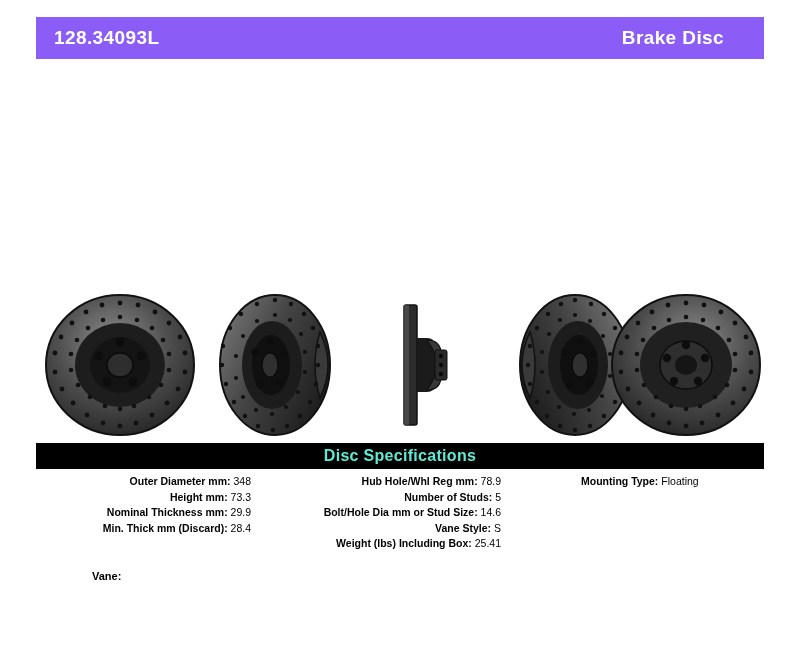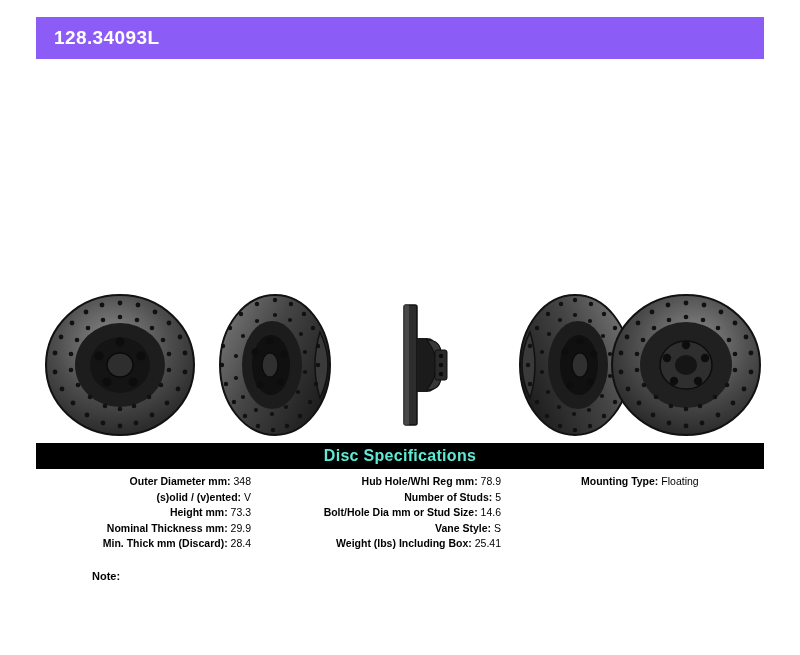--- a/index.html
+++ b/index.html
@@ -123,20 +123,21 @@
   
   svg { display: block; }
 </style>
 </head>
 <body>
 
 <div class="sheet">
 
   <div class="header-bar">
     <span class="part-number">128.34093L</span>
+    <span class="header-title">Brake Disc</span>
   </div>
 
   <div class="images-strip">
 
     <div class="rotor-fig" style="left:6px;">
       <svg width="156" height="150" viewBox="0 0 156 150" aria-hidden="true">
         <defs>
           <radialGradient id="g1" cx="45%" cy="35%" r="70%">
             <stop offset="0%" stop-color="#8e8e8e"></stop>
             <stop offset="55%" stop-color="#4d4d4d"></stop>
@@ -403,24 +404,20 @@
   </div>
 
   <div class="specs">
 
     <div class="col col-left">
       <div class="spec-line">
         <span>Outer Diameter mm:</span>
         <span class="val">348</span>
       </div>
       <div class="spec-line">
-        <span>(s)olid / (v)ented:</span>
-        <span class="val">V</span>
-      </div>
-      <div class="spec-line">
         <span>Height mm:</span>
         <span class="val">73.3</span>
       </div>
       <div class="spec-line">
         <span>Nominal Thickness mm:</span>
         <span class="val">29.9</span>
       </div>
       <div class="spec-line">
         <span>Min. Thick mm (Discard):</span>
         <span class="val">28.4</span>
@@ -453,17 +450,17 @@
     <div class="col col-right">
       <div class="spec-line">
         <span>Mounting Type:</span>
         <span class="val">Floating</span>
       </div>
     </div>
 
   </div>
 
   <div class="note">
-    <span>Note:</span>
+    <span>Vane:</span>
     <span></span>
   </div>
 
 </div>
 
 </body></html>

